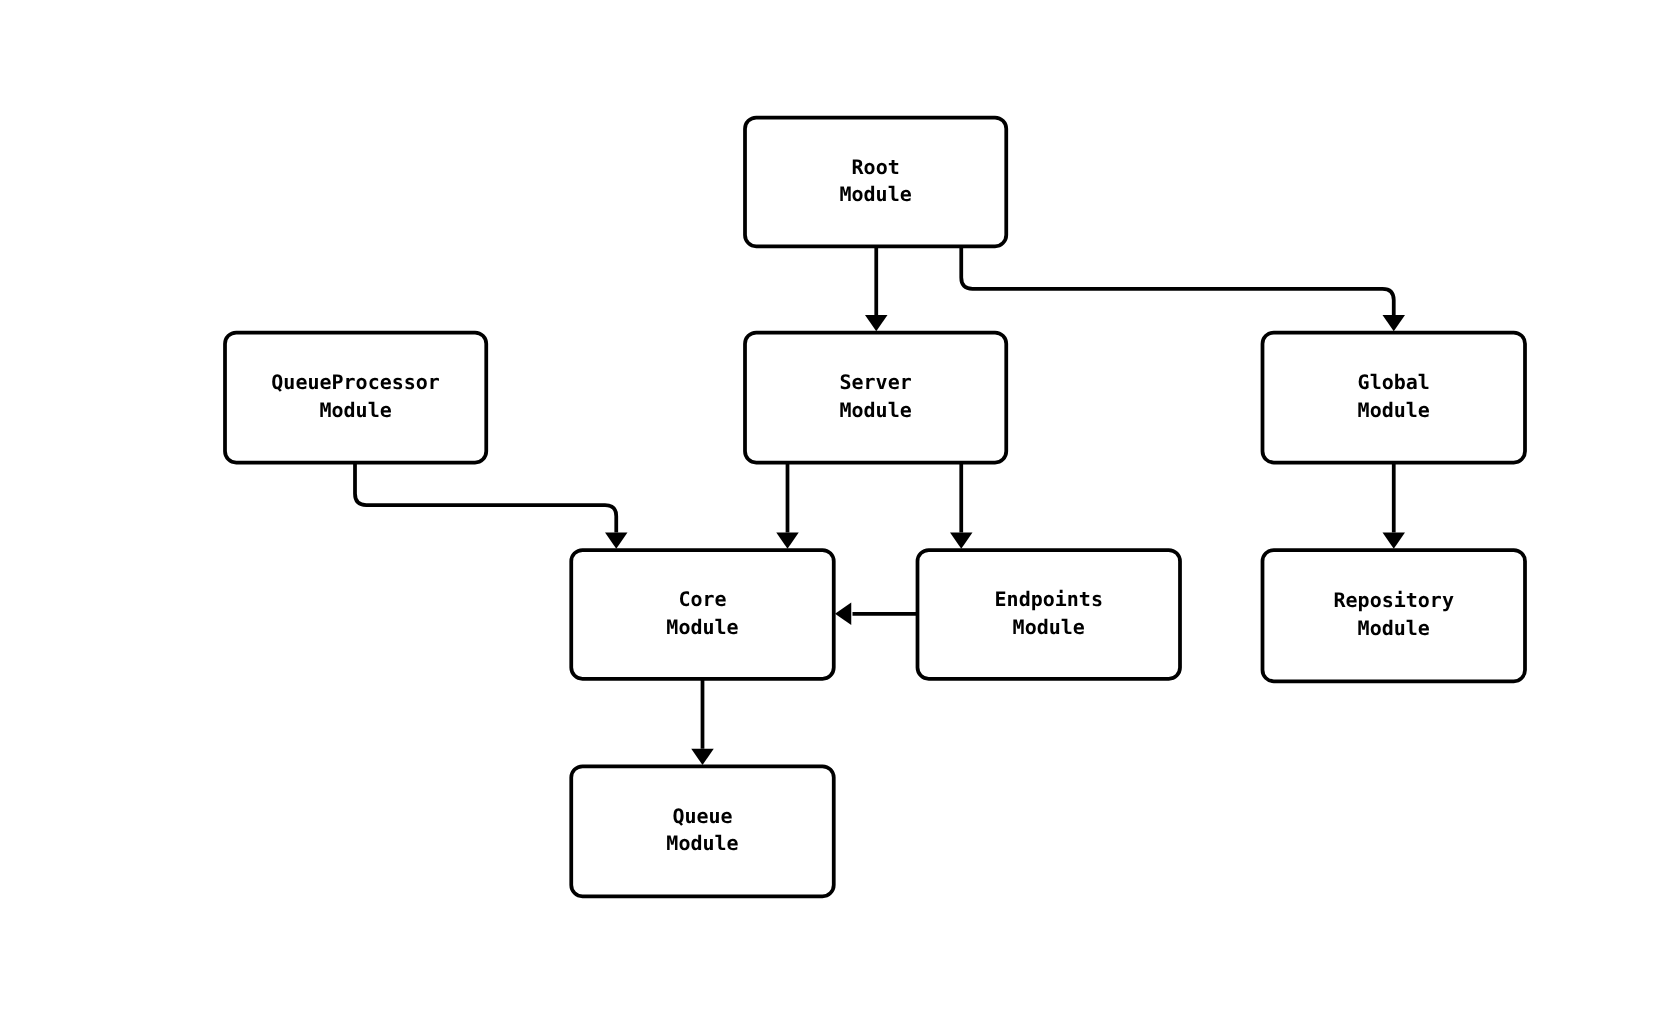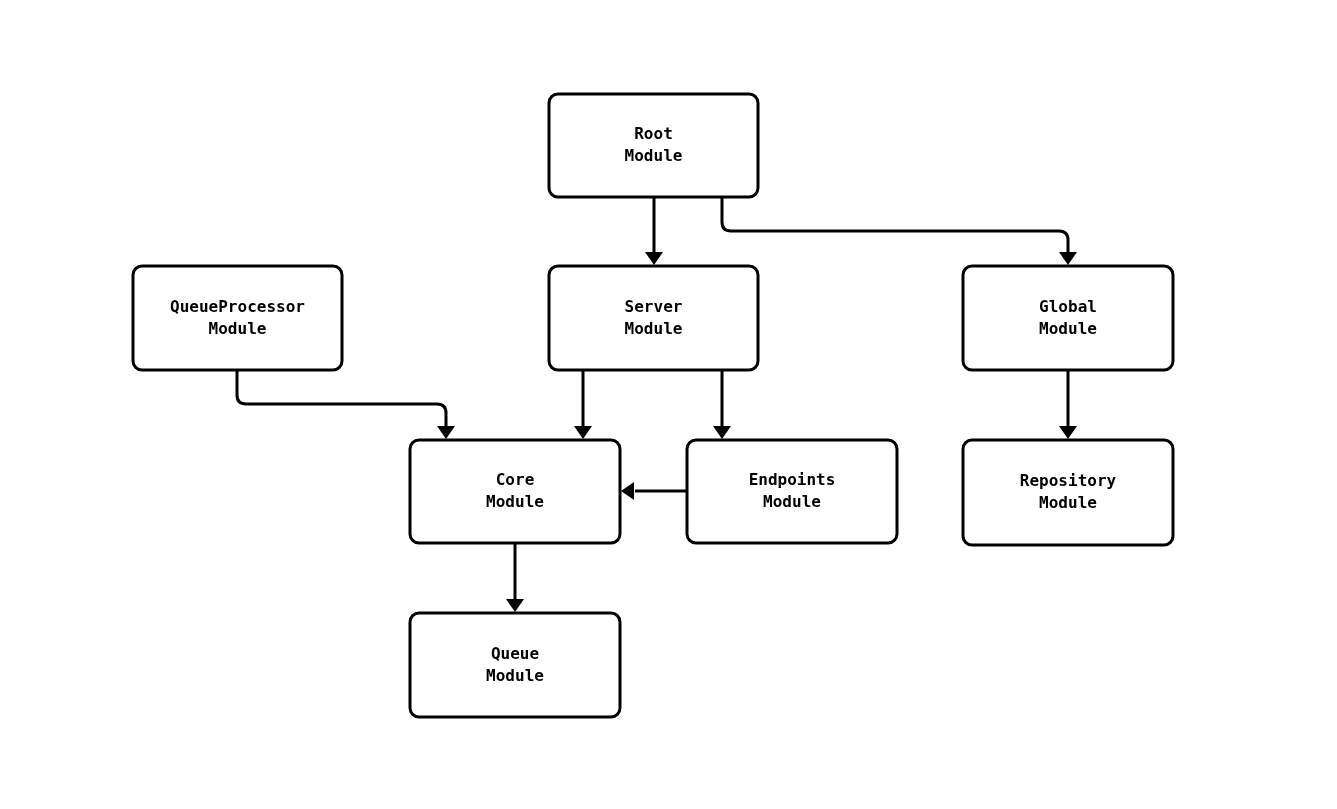--- a/index.html
+++ b/index.html
@@ -11,20 +11,21 @@
     width: 1337px;
     height: 809px;
     overflow: hidden;
     font-family: "DejaVu Sans Mono", monospace;
   }
   #diagram-canvas {
     position: relative;
     width: 1103px;
     height: 809px;
     background: #ffffff;
+    margin-left: 47px;
   }
   svg.layer {
     position: absolute;
     top: 0;
     left: 0;
     width: 1337px;
     height: 809px;
   }
   .node-rect {
     fill: #ffffff;

